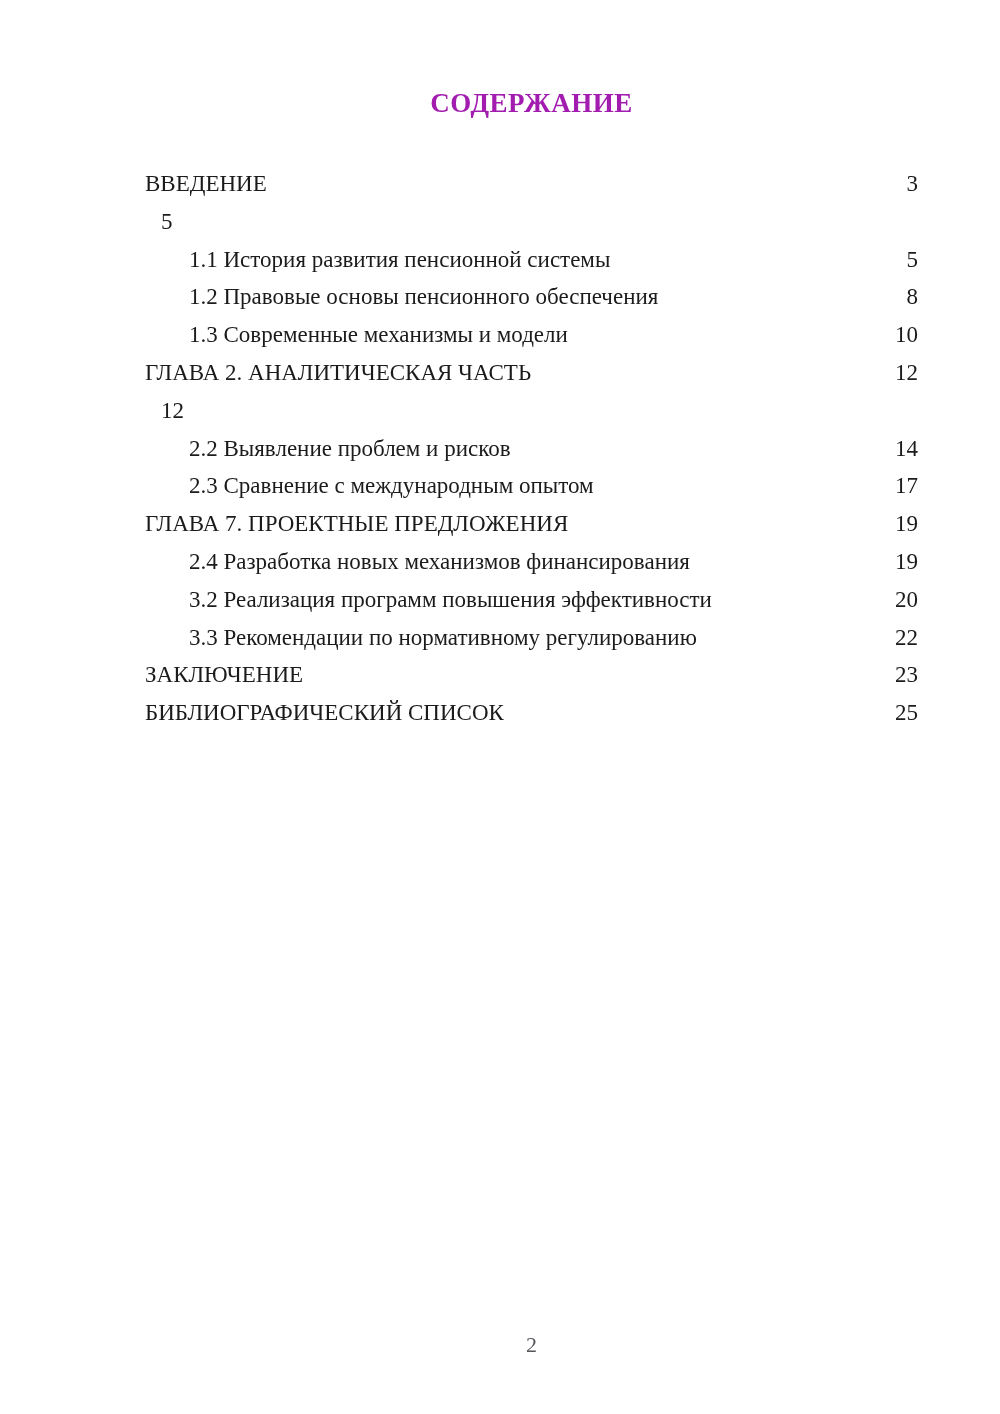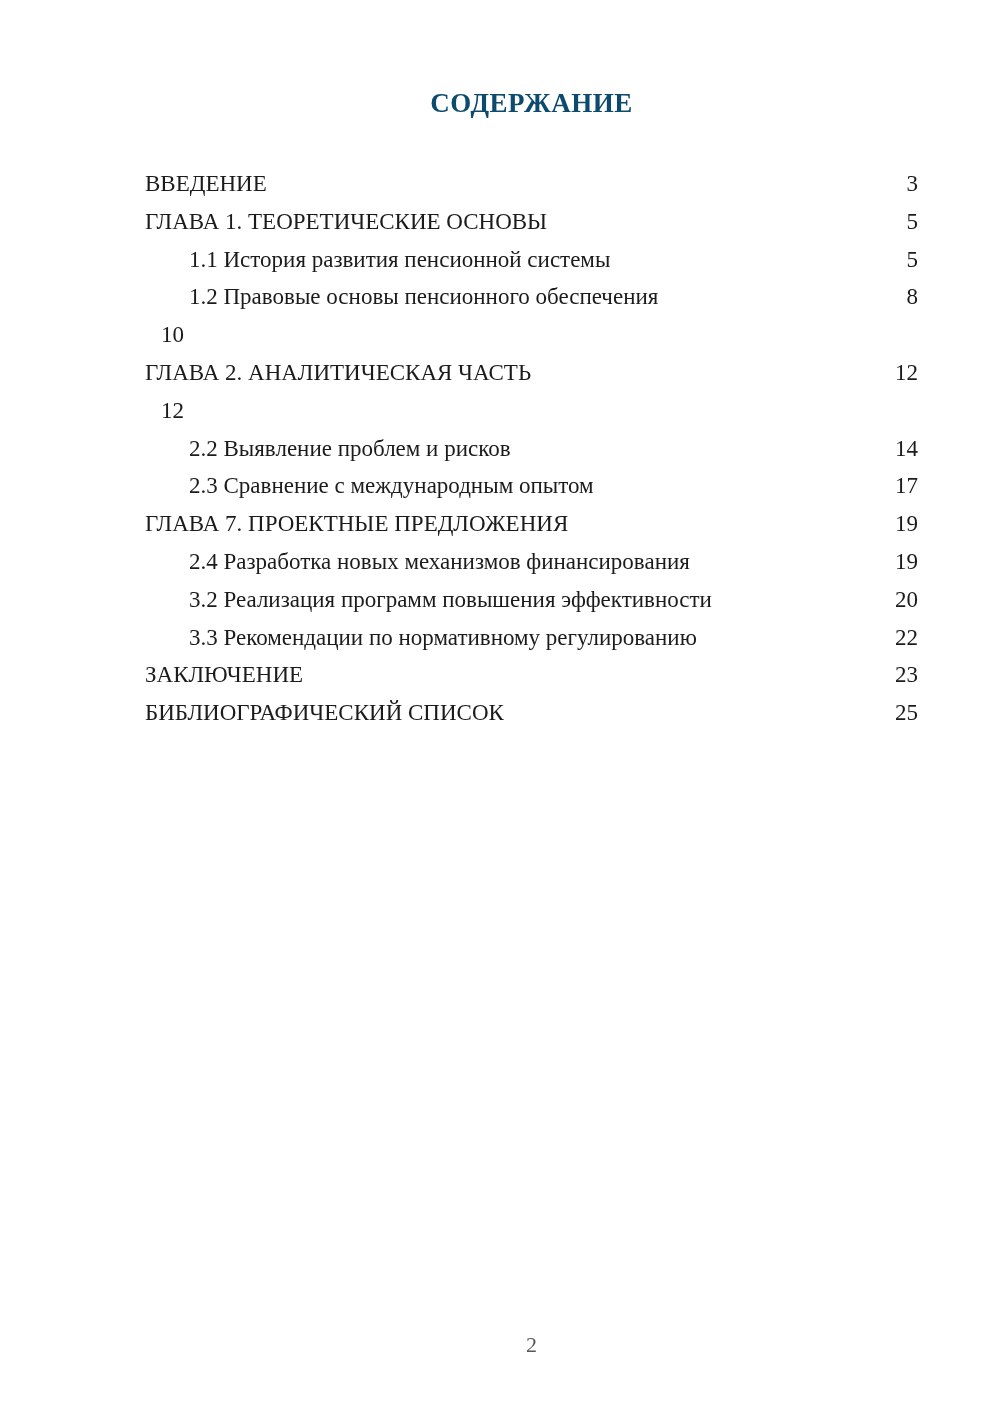--- a/index.html
+++ b/index.html
@@ -21,21 +21,21 @@
     height: 1414px;
     background: #ffffff;
     padding: 60px 82px 0 145px;
   }
   .doc-title {
     margin: 28px 0 0 0;
     font-size: 27px;
     font-weight: bold;
     text-align: center;
     letter-spacing: 0.5px;
-    color: #0c4a6e;
+    color: #a21caf;
   }
   .toc {
     margin-top: 46px;
   }
   .toc-row {
     display: flex;
     justify-content: space-between;
     align-items: flex-end;
     font-size: 23px;
     line-height: 37.8px;
@@ -68,32 +68,32 @@
 
 <main class="page">
   <h1 class="doc-title">СОДЕРЖАНИЕ</h1>
 
   <nav class="toc">
       <div class="toc-row level-1">
     <span class="toc-label">ВВЕДЕНИЕ</span>
     <span class="toc-page">3</span>
   </div>
       <div class="toc-row level-1">
-    <span class="toc-label">ГЛАВА 1. ТЕОРЕТИЧЕСКИЕ ОСНОВЫ</span>
     <span class="toc-page">5</span>
   </div>
       <div class="toc-row level-2">
     <span class="toc-label">1.1 История развития пенсионной системы</span>
     <span class="toc-page">5</span>
   </div>
       <div class="toc-row level-2">
     <span class="toc-label">1.2 Правовые основы пенсионного обеспечения</span>
     <span class="toc-page">8</span>
   </div>
       <div class="toc-row level-2">
+    <span class="toc-label">1.3 Современные механизмы и модели</span>
     <span class="toc-page">10</span>
   </div>
       <div class="toc-row level-1">
     <span class="toc-label">ГЛАВА 2. АНАЛИТИЧЕСКАЯ ЧАСТЬ</span>
     <span class="toc-page">12</span>
   </div>
       <div class="toc-row level-2">
     <span class="toc-page">12</span>
   </div>
       <div class="toc-row level-2">

